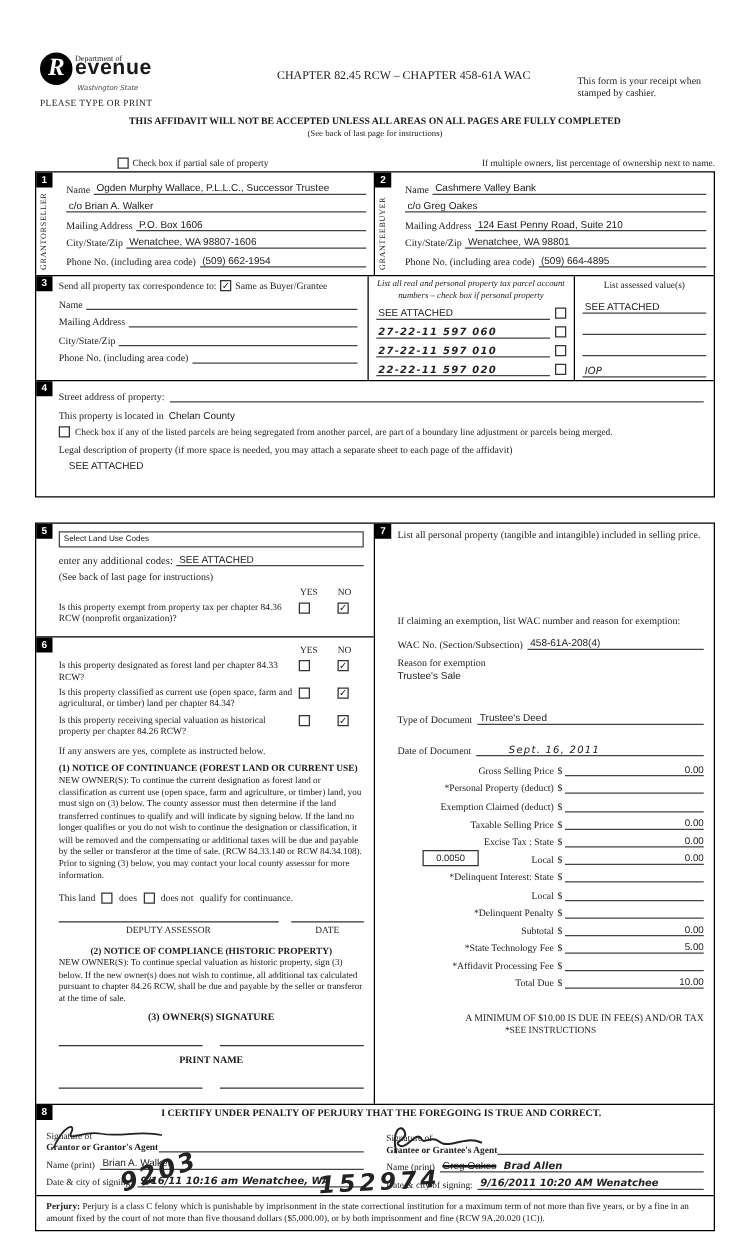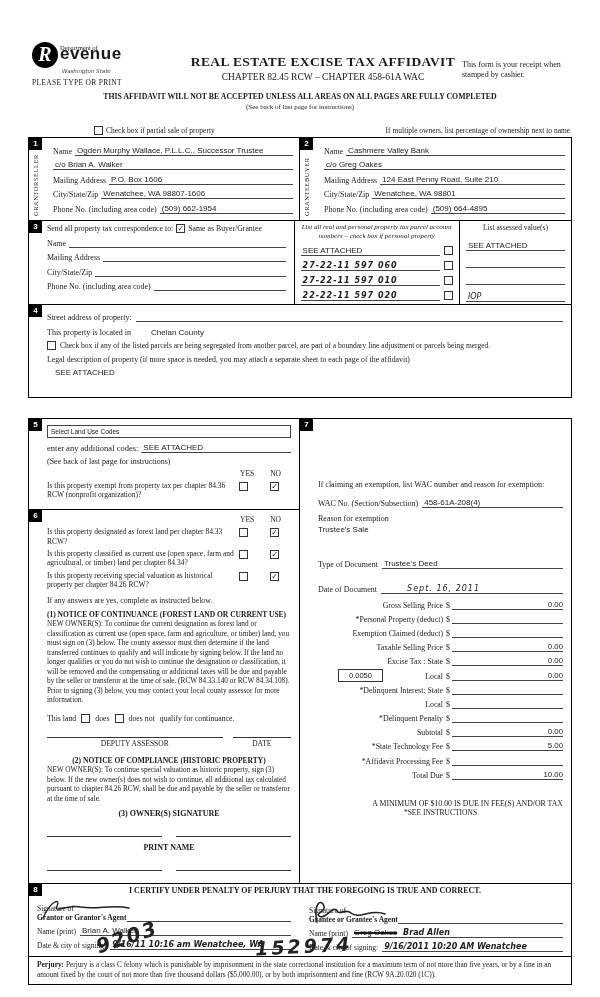--- a/index.html
+++ b/index.html
@@ -135,21 +135,20 @@
         <div class="logo-circle">R</div>
         <div>
           <div class="logo-dept">Department of</div>
           <div class="logo-name">evenue</div>
         </div>
       </div>
       <div class="logo-sub">Washington State</div>
       <div class="please-type">PLEASE TYPE OR PRINT</div>
     </div>
     <div class="hdr-center">
-      <div class="title">REAL ESTATE EXCISE TAX AFFIDAVIT</div>
       <div class="subtitle">CHAPTER 82.45 RCW – CHAPTER 458-61A WAC</div>
     </div>
     <div class="receipt">This form is your receipt when stamped by cashier.</div>
     <div class="warning">THIS AFFIDAVIT WILL NOT BE ACCEPTED UNLESS ALL AREAS ON ALL PAGES ARE FULLY COMPLETED</div>
     <div class="see-back">(See back of last page for instructions)</div>
   </div>
 
   <div class="partial-row">
     <div class="partial-left">
       <span class="cb"></span>
@@ -324,21 +323,21 @@
     <div class="sec4">
       <div class="badge">4</div>
       <div class="line">
           <span class="lbl" style="padding-right:4px">Street address of property:</span>
         <span class="fld">
             <span class="val fill"></span>
           </span>
         </div>
       <div class="line" style="margin-top:6px">
           <span>This property is located in</span>
-        <span class="fill" style="padding-left:20px">Chelan County</span>
+        <span class="fill" style="padding-left:4px">Chelan County</span>
         </div>
       <div class="cb-line">
         <span class="cb"></span>
         <span>Check box if any of the listed parcels are being segregated from another parcel, are part of a boundary line adjustment or parcels being merged.</span>
       </div>
       <div class="line" style="margin-top:5px; font-size:7.8px">Legal description of property (if more space is needed, you may attach a separate sheet to each page of the affidavit)</div>
       <div class="line fill" style="margin-top:4px; padding-left:8px">SEE ATTACHED</div>
       <div style="height:14px"></div>
     </div>
   </div>
@@ -431,20 +430,21 @@
             <div class="sl"></div>
             <div class="sl"></div>
           </div>
           <div style="height:8px"></div>
         </div>
       </div>
 
       <div class="col-right">
         <div class="sec7">
           <div class="badge">7</div>
+          <div class="sec7-text">List all  personal property (tangible and intangible) included in selling price.</div>
           <div class="exempt-label">If claiming an exemption, list WAC number and reason for exemption:</div>
           <div class="wac-line">
               <span class="lbl" style="padding-right:4px">WAC No. (Section/Subsection)</span>
             <span class="fld">
                 <span class="val fill">458-61A-208(4)</span>
               </span>
             </div>
           <div class="reason">
             <div>Reason for exemption</div>
             <div class="fill">Trustee's Sale</div>

